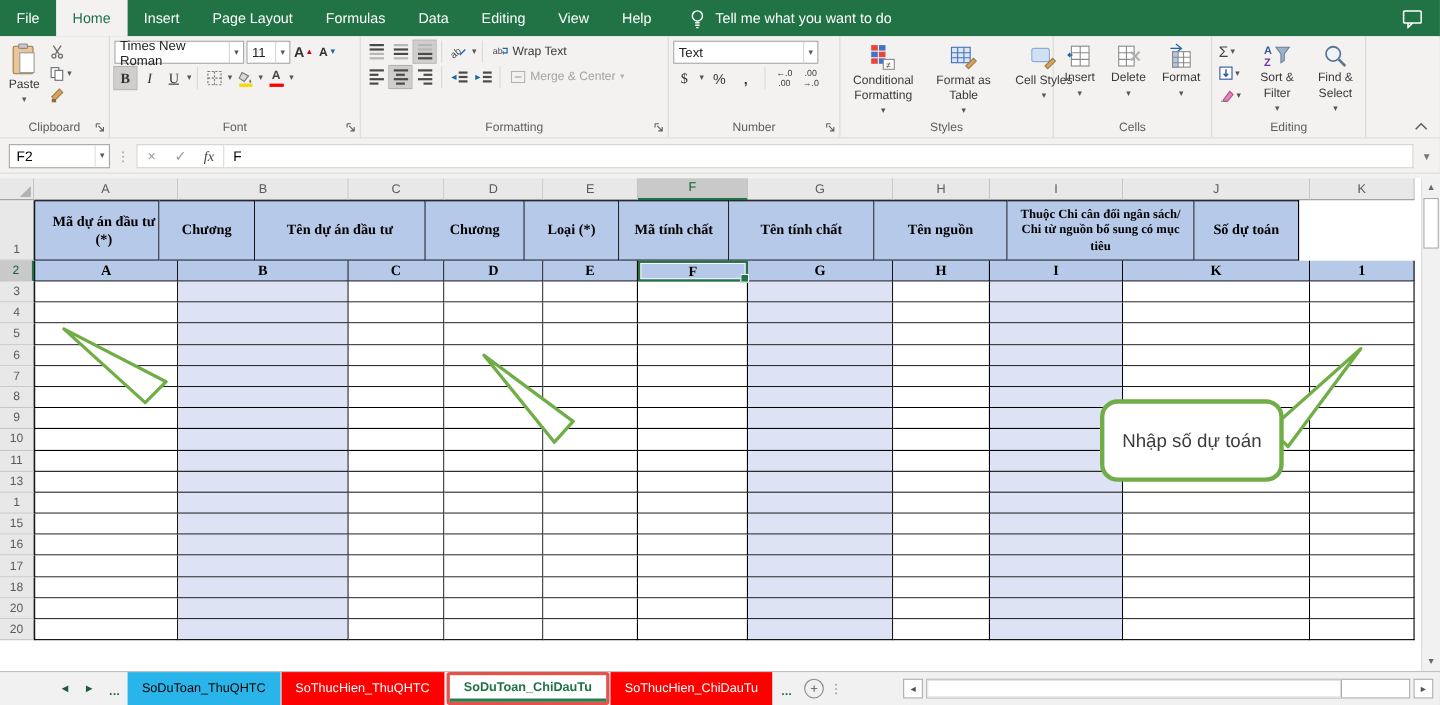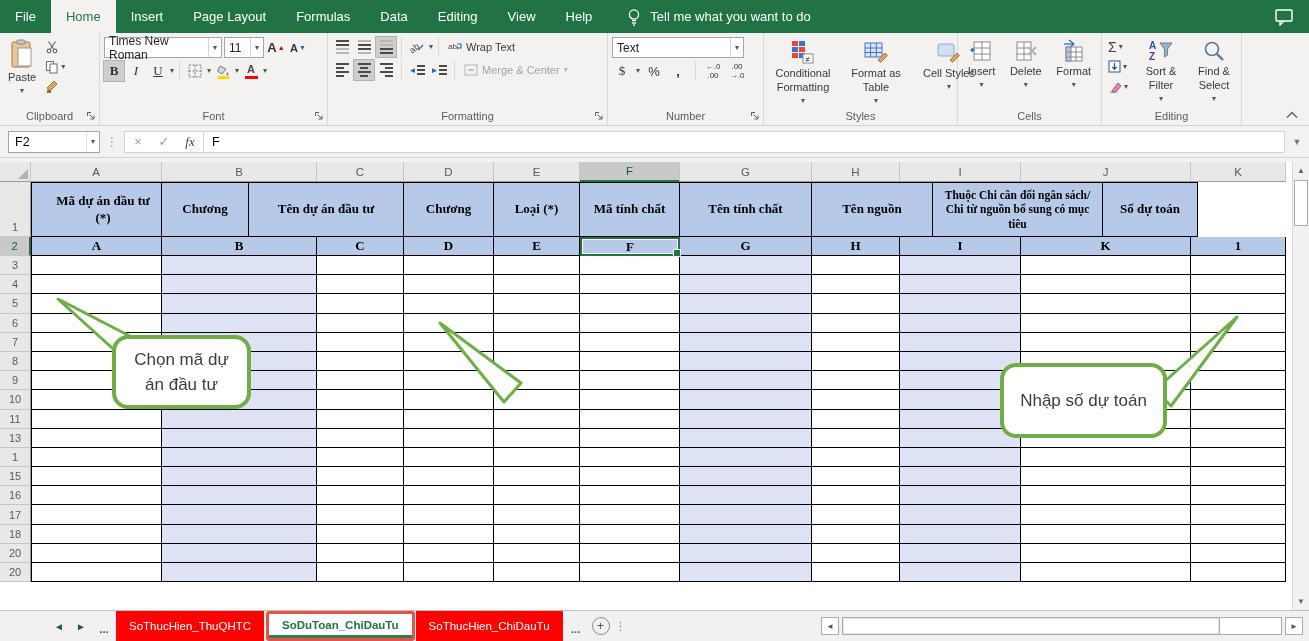--- a/index.html
+++ b/index.html
@@ -557,21 +557,21 @@
         <div class="g-colhead sel" style="width: 100px;">F</div>
         <div class="g-colhead" style="width: 132px;">G</div>
         <div class="g-colhead" style="width: 88px;">H</div>
         <div class="g-colhead" style="width: 121px;">I</div>
         <div class="g-colhead" style="width: 170px;">J</div>
         <div class="g-colhead" style="width: 95px;">K</div>
       </div>
     <div>
         <div class="g-row r1">
           <div class="g-rowhead rh1">1</div>
-          <div class="g-cell hcell" style="width: 131px; padding-left: 15px;">Mã dự án đầu tư (*)</div>
+          <div class="g-cell hcell" style="width: 114px; padding-left: 15px;">Mã dự án đầu tư (*)</div>
           <div class="g-cell hcell" style="width: 87px;">Chương</div>
           <div class="g-cell hcell" style="width: 155px;">Tên dự án đầu tư</div>
           <div class="g-cell hcell" style="width: 90px;">Chương</div>
           <div class="g-cell hcell" style="width: 86px;">Loại (*)</div>
           <div class="g-cell hcell" style="width: 100px;">Mã tính chất</div>
           <div class="g-cell hcell" style="width: 132px;">Tên tính chất</div>
           <div class="g-cell hcell" style="width: 121px;">Tên nguồn</div>
           <div class="g-cell hcell jsmall" style="width: 170px;">Thuộc Chi cân đối ngân sách/ Chi từ nguồn bổ sung có mục tiêu</div>
           <div class="g-cell hcell" style="width: 95px;">Số dự toán</div>
         </div>
@@ -834,20 +834,21 @@
       <div class="vs-fill"></div>
       <div class="vs-btn">▼</div>
     </div>
   </div>
 
   <div class="sheetbar">
     <div class="s-pad"></div>
     <div class="s-nav">◄</div>
     <div class="s-nav">►</div>
     <div class="s-ell">...</div>
+    <div class="s-tab s-cyan">SoDuToan_ThuQHTC</div>
     <div class="s-tab s-red">SoThucHien_ThuQHTC</div>
     <div class="annot">
       <div class="s-tab s-active" style="margin-right:0;">SoDuToan_ChiDauTu</div>
     </div>
     <div class="s-tab s-red">SoThucHien_ChiDauTu</div>
     <div class="s-ell">...</div>
     <div class="s-plus">
         <span class="plus-circle">+</span>
       </div>
     <div class="s-dots">⋮</div>
@@ -859,20 +860,17 @@
       <div class="hs-btn">►</div>
     </div>
   </div>
 
   <svg class="tails">
     <polygon points="58,299 151,347 132,366" fill="#fff" stroke="#70ad47" stroke-width="3" stroke-linejoin="round"></polygon>
     <polygon points="440,323 521,383 504,402" fill="#fff" stroke="#70ad47" stroke-width="3" stroke-linejoin="round"></polygon>
     <polygon points="1237,317 1155,390 1171,406" fill="#fff" stroke="#70ad47" stroke-width="3" stroke-linejoin="round"></polygon>
   </svg>
 
-  <div class="callout" id="co1">
-      <span>Chọn mã dự án đầu tư</span>
-    </div>
   <div class="callout" id="co3">
       <span>Nhập số dự toán</span>
     </div>
 
 </div>
 
 </body></html>

